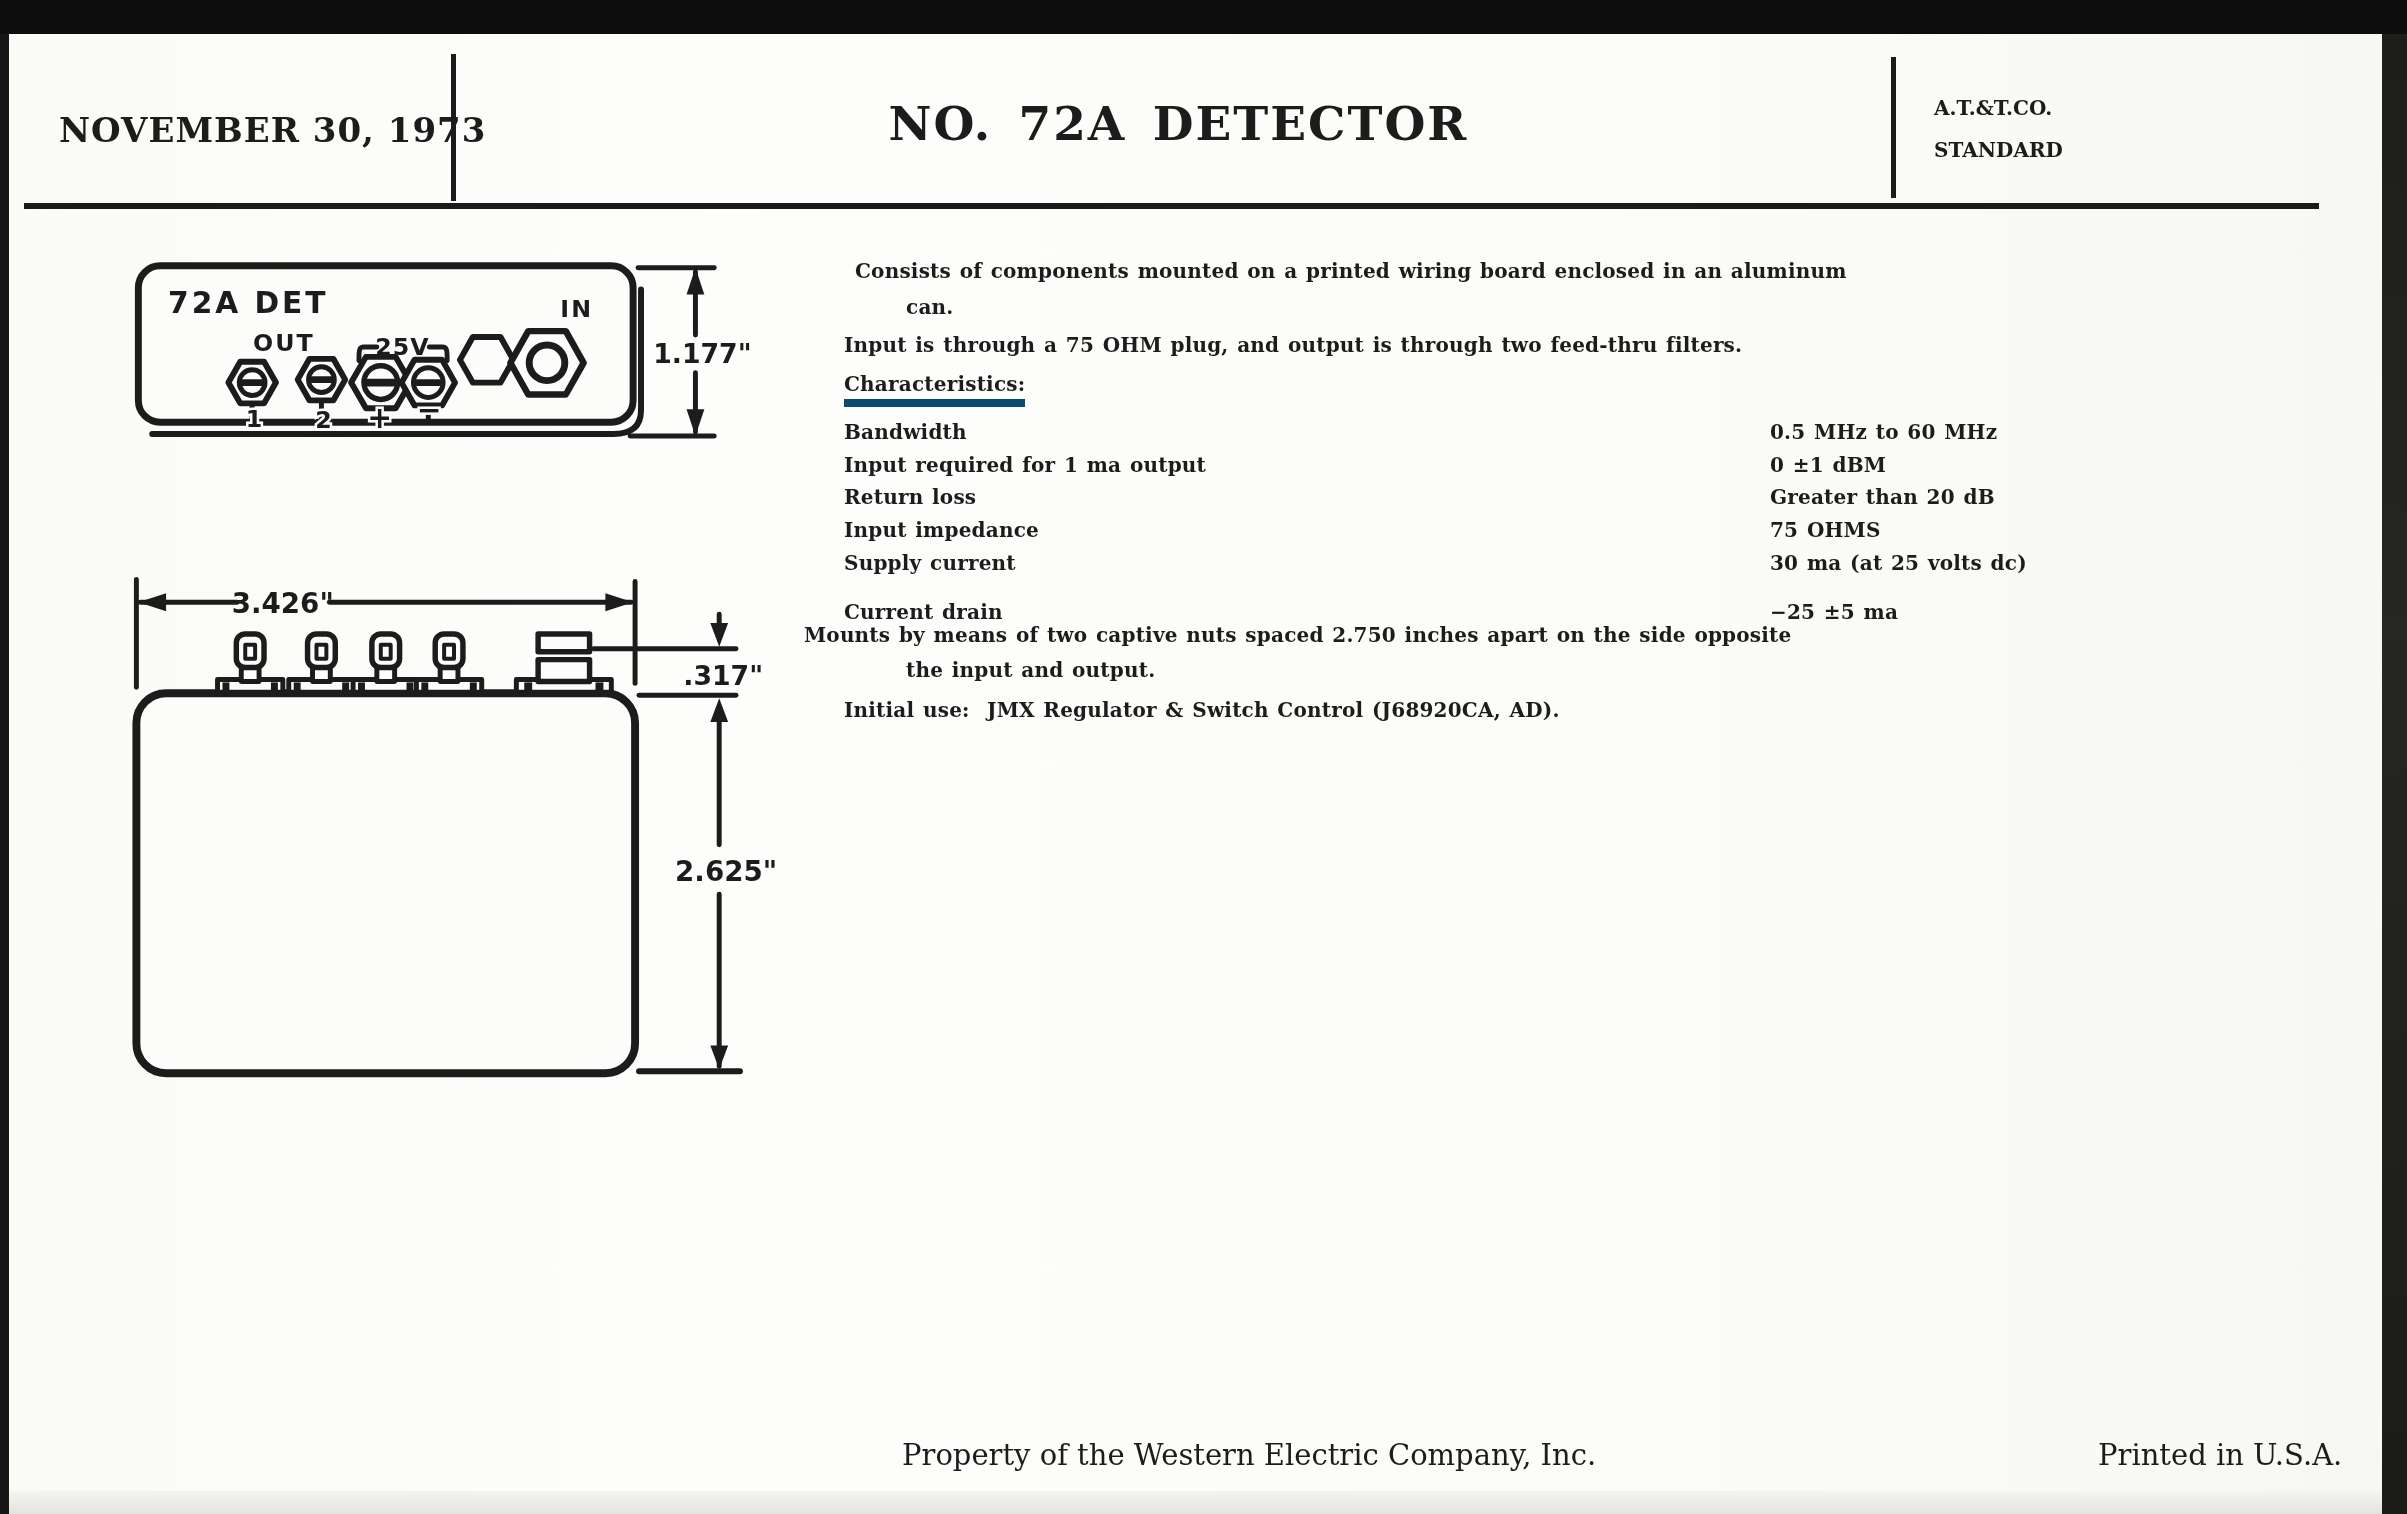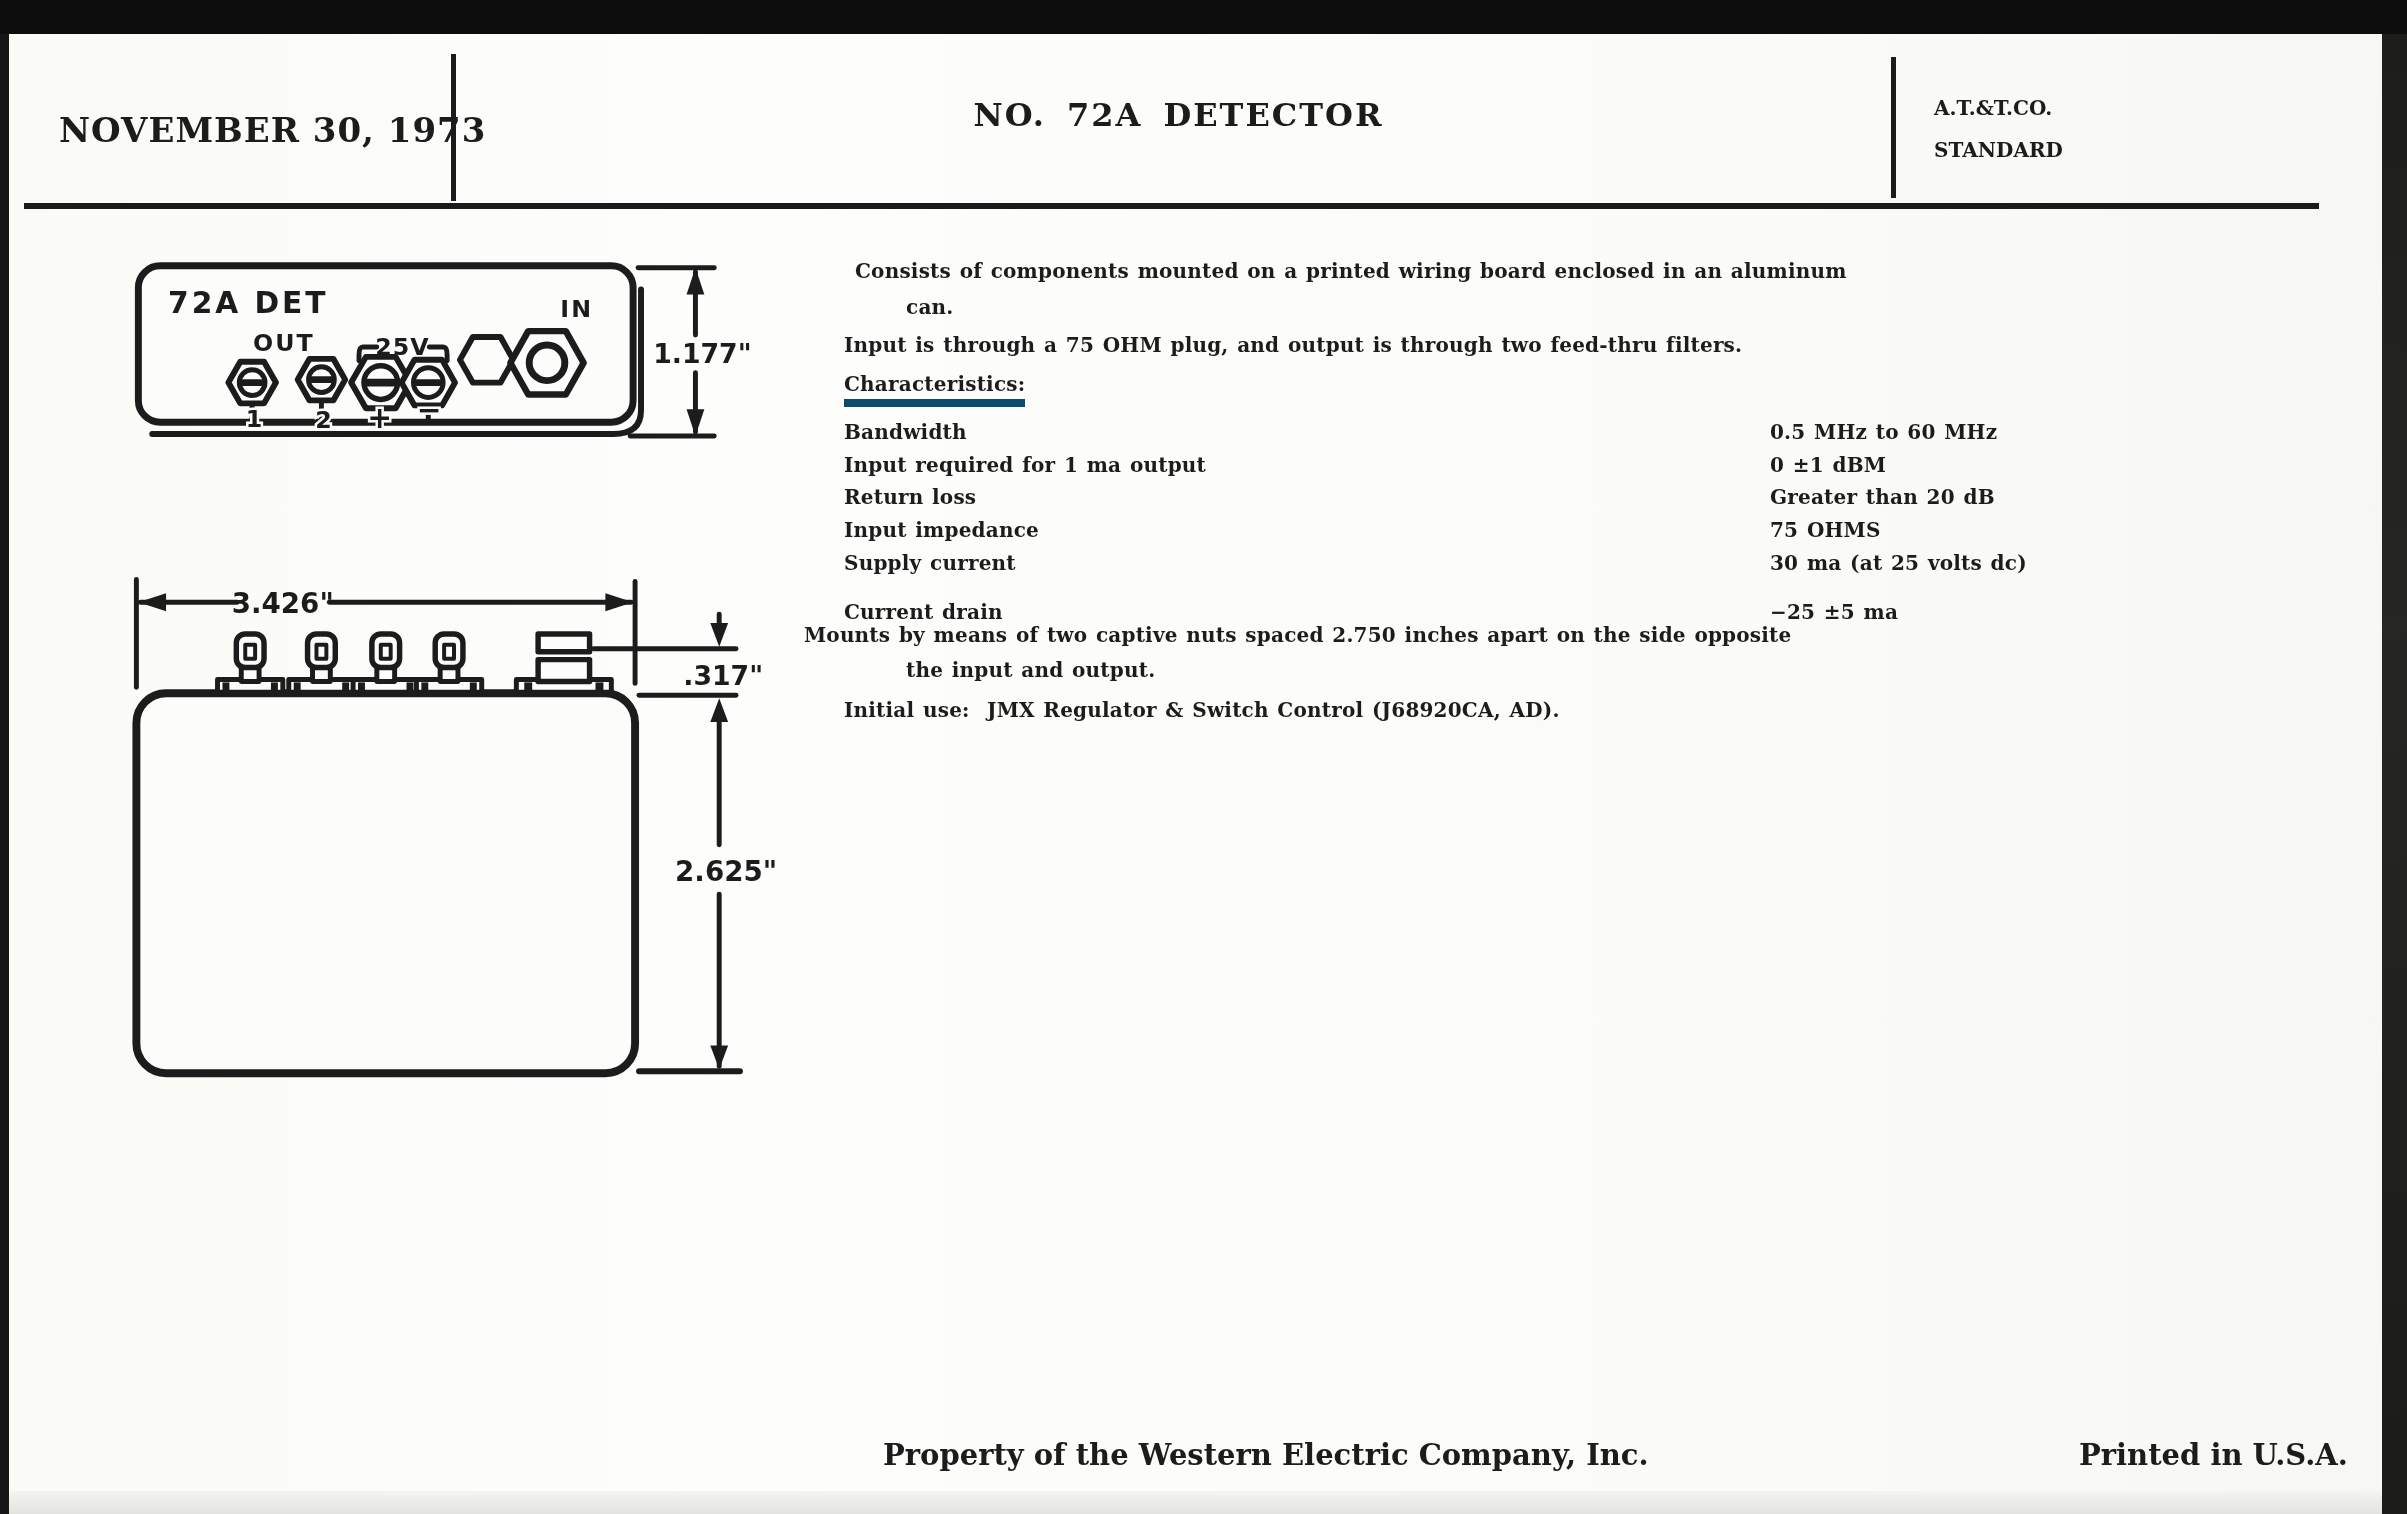--- a/index.html
+++ b/index.html
@@ -11,29 +11,29 @@
   .leftstrip{position:absolute;left:0;top:34px;width:9px;height:1481px;background:#161616;}
   .rightstrip{position:absolute;left:2382px;top:34px;width:26px;height:1481px;
          background:linear-gradient(180deg,#1d1d1b,#262622 40%,#1b1b19);}
   .bottomband{position:absolute;left:9px;top:1491px;width:2373px;height:24px;
          background:linear-gradient(180deg,#f4f4f1,#e2e2de);}
   .ink{color:#1c1c1c;}
   .hdr-date{position:absolute;left:59px;top:110px;font-size:34px;font-weight:bold;letter-spacing:1px;}
   .vdiv1{position:absolute;left:451px;top:54px;width:5px;height:147px;background:#1b1b1b;}
   .vdiv2{position:absolute;left:1891px;top:57px;width:5px;height:141px;background:#1b1b1b;}
   .hdr-title{position:absolute;left:842px;top:96px;width:673px;text-align:center;
-         font-size:32px;font-weight:bold;letter-spacing:2px;word-spacing:8px;}
+         font-size:47px;font-weight:bold;letter-spacing:2px;word-spacing:8px;}
   .hdr-org{position:absolute;left:1934px;top:87px;width:297px;
          font-size:20px;line-height:42px;font-weight:bold;}
   .hrule{position:absolute;left:24px;top:203px;width:2295px;height:6px;background:#1b1b1b;}
   .bodyline{position:absolute;font-size:20px;font-weight:bold;letter-spacing:0.2px;word-spacing:1.5px;white-space:nowrap;}
   .underl{border-bottom:8px solid #0c4a6e;padding-bottom:3px;}
   .charrow{position:absolute;left:0;white-space:nowrap;}
   .charval{position:absolute;left:926px;top:0;white-space:nowrap;}
-  .footer-text{position:absolute;font-size:29px;font-weight:bold;white-space:nowrap;}
+  .footer-text{position:absolute;font-size:29px;font-weight:normal;white-space:nowrap;margin-left:19px;}
   .ln{stroke:#1c1c1c;fill:none;stroke-linecap:round;stroke-linejoin:round;}
   .lnf{stroke:#1c1c1c;fill:#fcfcfa;stroke-linejoin:round;}
   .fillink{fill:#1c1c1c;stroke:none;}
   .dtext{font-family:"DejaVu Sans","Liberation Sans",sans-serif;font-weight:bold;fill:#1c1c1c;}
 </style>
 </head>
 <body>
 
 <div id="stage">
   <div class="paper"></div>

